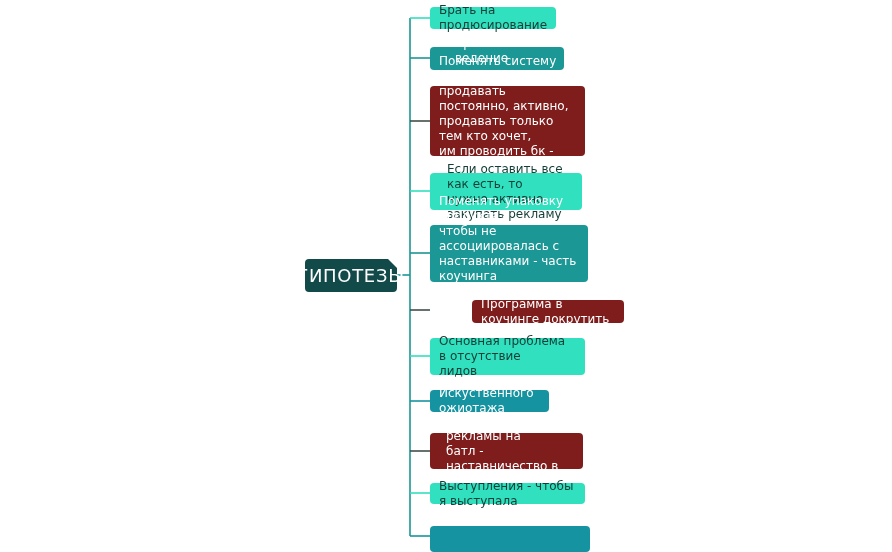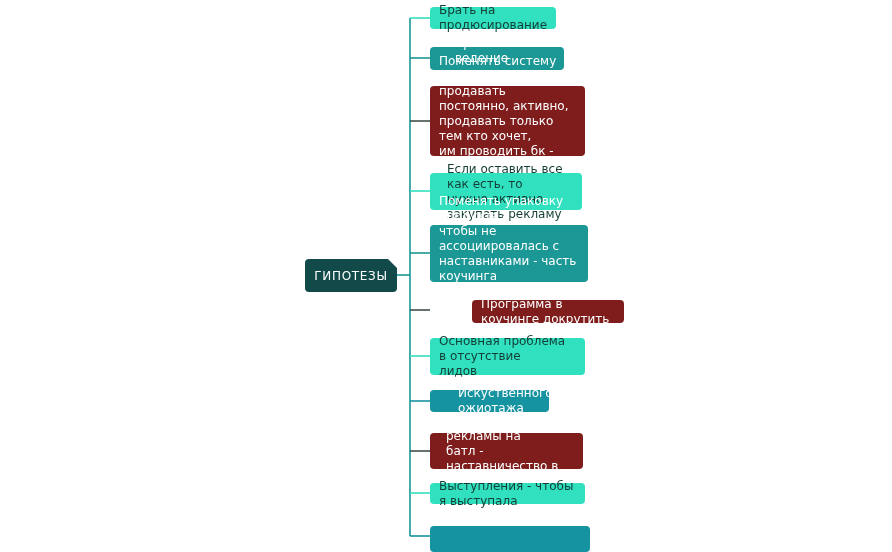--- a/index.html
+++ b/index.html
@@ -42,21 +42,21 @@
     height: 33px;
     background: #124a4a;
     border-radius: 4px;
     box-sizing: border-box;
     display: flex;
     align-items: center;
     justify-content: center;
   }
   .root-label {
     color: #ffffff;
-    font-size: 12px;
+    font-size: 18px;
     letter-spacing: 0.7px;
     line-height: 1;
     white-space: nowrap;
   }
   
   .fold {
     position: absolute;
     right: 0;
     top: 0;
     width: 9px;
@@ -77,21 +77,21 @@
     display: block;
     color: #ffffff;
     font-size: 12px;
     line-height: 15px;
     padding: 0 9px;
     white-space: pre-line;
   }
   .node.mint  { background: #31e0be; }
   .node.teal  { background: #1b9795; }
   .node.slate { background: #7f1d1d; justify-content: center; }
-  .node.teal-deep { background: #1693a0; padding-left: 19px; }
+  .node.teal-deep { background: #1693a0; }
 
   .node.mint .node-label { color: #133d36; }
 </style>
 </head>
 <body>
 
 <div id="canvas">
 
   <svg id="connectors" viewBox="0 0 892 552" width="892" height="552" xmlns="http://www.w3.org/2000/svg">
     <g id="connector-group" fill="none" stroke-width="1.6" stroke-linecap="butt">

